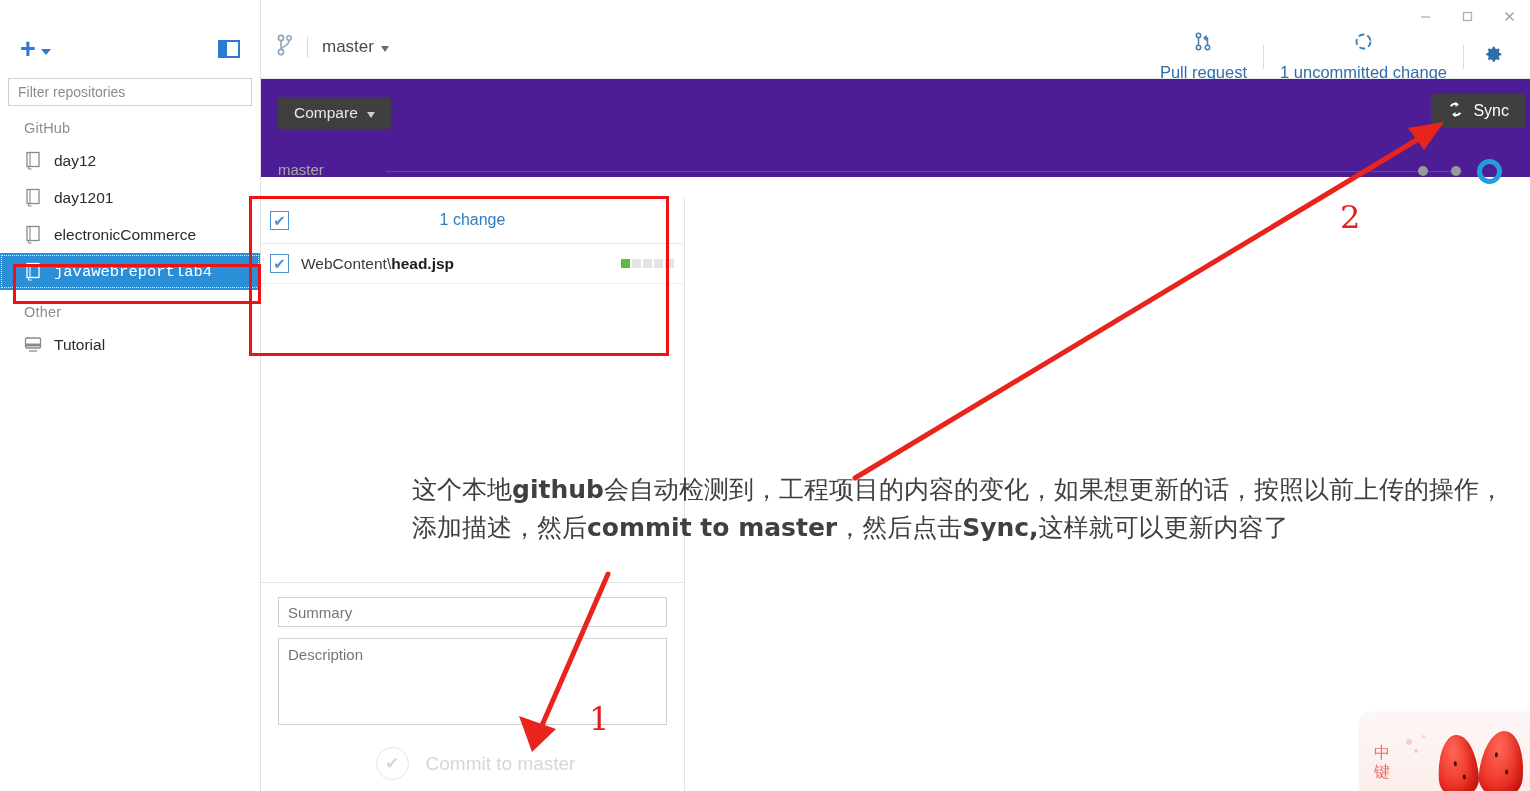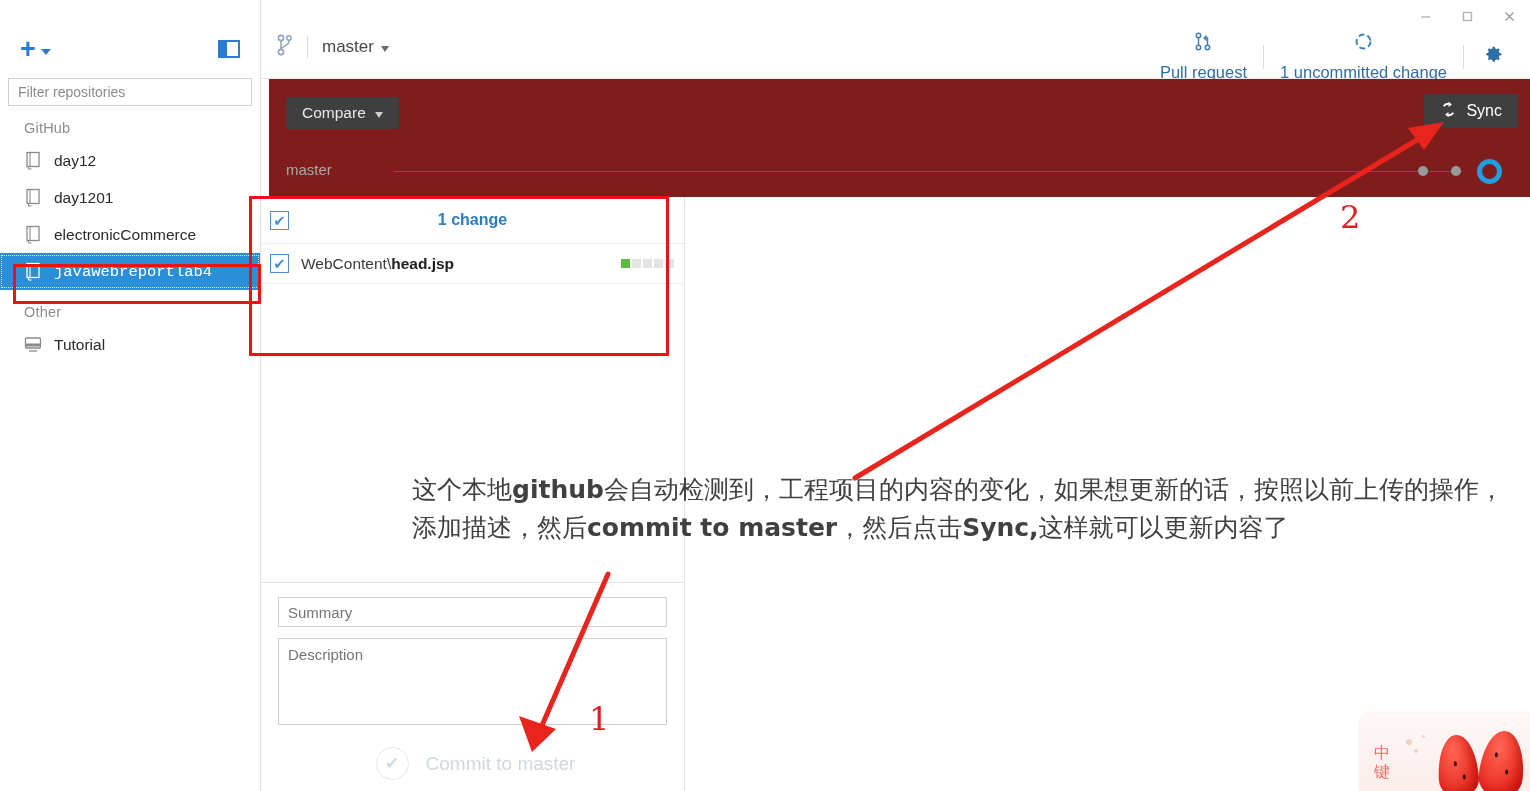--- a/index.html
+++ b/index.html
@@ -63,30 +63,30 @@
               border-right: 4.5px solid transparent; border-top: 6px solid #6a6a6a;
               margin-top: 4px; }
   .top-actions { position: absolute; right: 12px; top: 32px; display: flex;
                  align-items: center; gap: 0; }
   .top-act { display: flex; align-items: center; gap: 8px; font-size: 16.5px;
              color: #2f6fa8; padding: 0 16px; cursor: pointer; white-space: nowrap; flex-direction: column; }
   .act-sep { width: 1px; height: 24px; background: #dcdcdc; }
   .gear { padding: 0 14px 0 18px; color: #2f6fa8; cursor: pointer; }
 
   
-  #darkbar { position: absolute; left: 261px; top: 79px; right: 0; height: 118px;
-             background: #7f1d1d; margin-left: 8px; }
+  #darkbar { position: absolute; left: 261px; top: 79px; right: 0; height: 98px;
+             background: #4c1d95; }
   .compare-btn { position: absolute; left: 17px; top: 18px; height: 32px;
                  background: #3f3f3f; color: #e9e9e9; font-size: 15.5px;
                  display: flex; align-items: center; gap: 9px; padding: 0 16px;
                  border-radius: 2px; cursor: pointer; }
   .caret-lt { width: 0; height: 0; border-left: 4.5px solid transparent;
               border-right: 4.5px solid transparent; border-top: 6px solid #cfcfcf;
               margin-top: 4px; }
-  .sync-btn { position: absolute; right: 12px; top: 15px; height: 34px;
+  .sync-btn { position: absolute; right: 5px; top: 15px; height: 34px;
               background: #3f3f3f; color: #fff; font-size: 16px; display: flex;
               align-items: center; gap: 9px; padding: 0 16px; border-radius: 3px;
               cursor: pointer; }
   .tl-row { position: absolute; left: 17px; right: 14px; top: 74px; height: 36px; }
   .tl-label { position: absolute; left: 0; top: 8px; font-size: 15px; color: #a9a9a9; }
   .tl-line { position: absolute; left: 108px; right: 54px; top: 18px; height: 1px;
              background: #5b5b5b; }
   .tl-dot { position: absolute; top: 13px; width: 10px; height: 10px;
             border-radius: 50%; background: #9a9a9a; }
   .tl-ring { position: absolute; right: 14px; top: 6px; width: 25px; height: 25px;
@@ -95,21 +95,21 @@
   
   #changes { position: absolute; left: 261px; top: 197px; width: 424px;
              bottom: 0; background: #fff; border-right: 1px solid #e3e3e3; }
   .chg-header { height: 47px; display: flex; align-items: center;
                 border-bottom: 1px solid #ececec; position: relative; }
   .chk { width: 19px; height: 19px; border: 1px solid #4e8fd1; background: #fff;
          display: flex; align-items: center; justify-content: center;
          color: #4e8fd1; font-size: 15px; line-height: 1; flex: none; cursor: pointer; }
   .chg-header .chk { margin-left: 9px; }
   .chg-count { position: absolute; left: 0; right: 0; text-align: center;
-               font-size: 16px; font-weight: bold; color: #2e7cc0; pointer-events: none; }
+               font-size: 16px; font-weight: normal; color: #2e7cc0; pointer-events: none; }
   .chg-row { height: 40px; display: flex; align-items: center; gap: 12px;
              padding: 0 10px 0 9px; border-bottom: 1px solid #f0f0f0; cursor: pointer; }
   .chg-name { font-size: 15.5px; color: #3a3a3a; flex: 1; }
   .chg-name b { color: #1c1c1c; font-weight: 700; }
   .diffbar { display: flex; gap: 2px; }
   .diffbar i { width: 9px; height: 9px; display: block; background: #e4e4e4; }
   .diffbar i.add { background: #5bbd3f; }
 
   
   #commit { position: absolute; left: 0; right: 0; bottom: 0; height: 209px;

